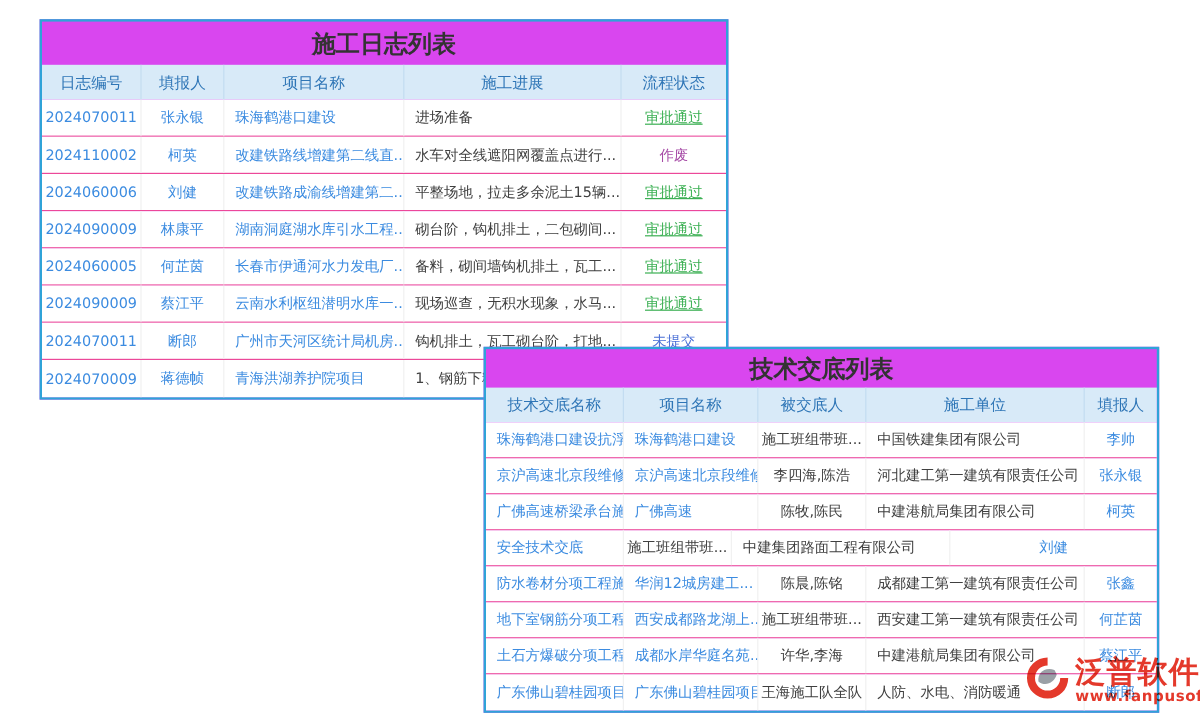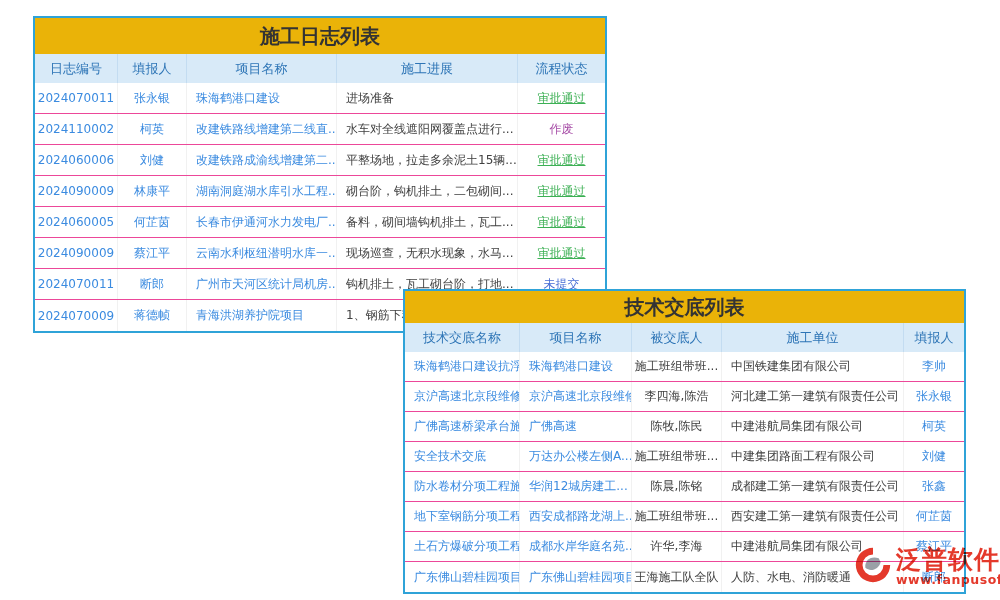--- a/index.html
+++ b/index.html
@@ -2,21 +2,21 @@
 <html><head>
 <meta charset="utf-8">
 <style>
   html,body{margin:0;padding:0}
   body{
     width:1000px;height:600px;position:relative;overflow:hidden;
     background:#ffffff;
     font-family:"DejaVu Sans","Liberation Sans",sans-serif;
   }
   .panel{
-    position:absolute;background:#eab308;
+    position:absolute;background:#d946ef;
     border:2px solid #2fa3d8;box-sizing:border-box;
   }
   #log-panel{left:33px;top:16px;width:574px;height:317px;z-index:1}
   #dis-panel{left:403px;top:289px;width:563px;height:305px;z-index:10}
 
   .panel-title{
     display:flex;align-items:center;justify-content:center;
     font-size:20px;font-weight:bold;color:#333;
   }
   #log-panel .panel-title{height:36px}
@@ -172,21 +172,20 @@
       </div>
       <div class="row">
         <div class="c col0 link left">广佛高速桥梁承台施...</div>
         <div class="c col1 link left">广佛高速</div>
         <div class="c col2 dark">陈牧,陈民</div>
         <div class="c col3 dark left">中建港航局集团有限公司</div>
         <div class="c col4 link">柯英</div>
       </div>
       <div class="row">
         <div class="c col0 link left">安全技术交底</div>
-        <div class="c col1 link left">万达办公楼左侧A...</div>
         <div class="c col2 dark">施工班组带班...</div>
         <div class="c col3 dark left">中建集团路面工程有限公司</div>
         <div class="c col4 link">刘健</div>
       </div>
       <div class="row">
         <div class="c col0 link left">防水卷材分项工程施...</div>
         <div class="c col1 link left">华润12城房建工...</div>
         <div class="c col2 dark">陈晨,陈铭</div>
         <div class="c col3 dark left">成都建工第一建筑有限责任公司</div>
         <div class="c col4 link">张鑫</div>

